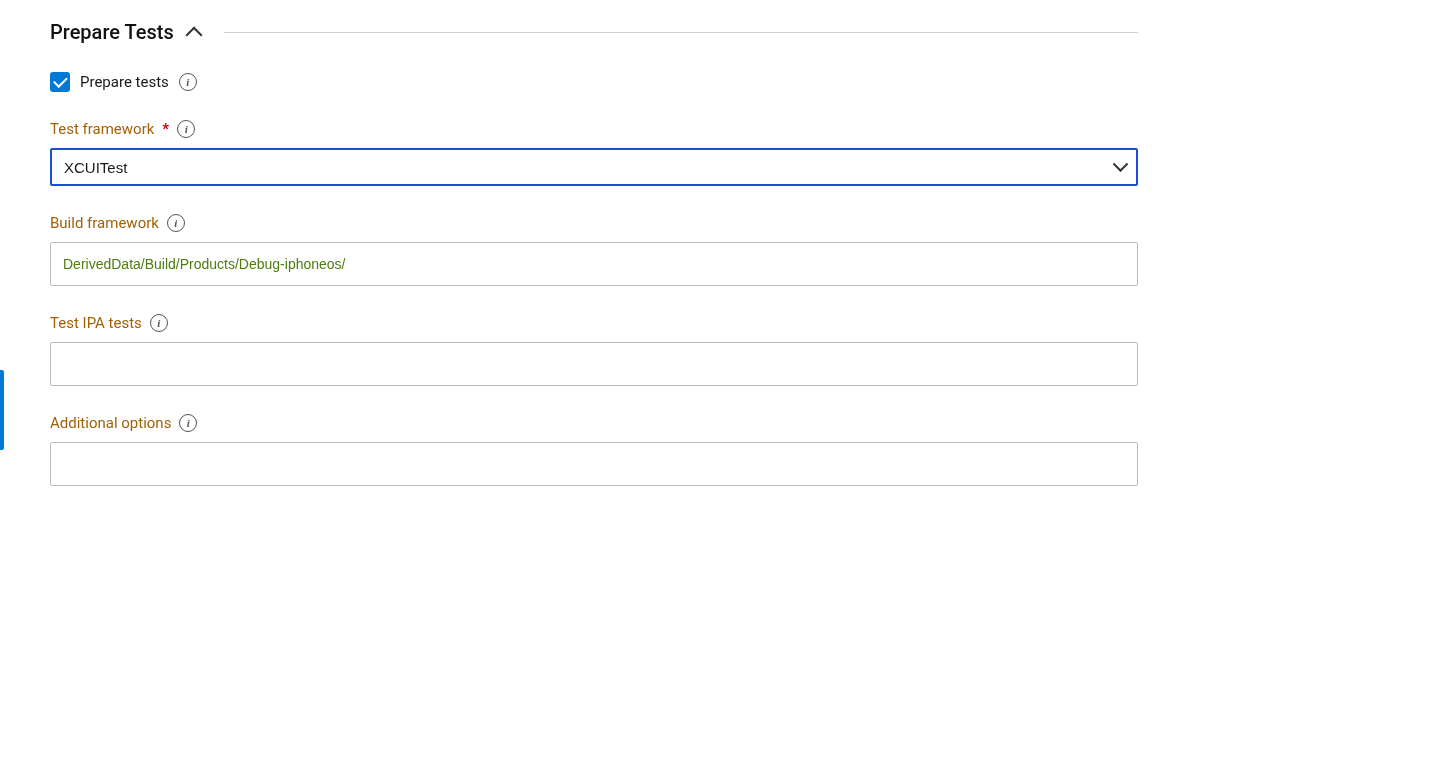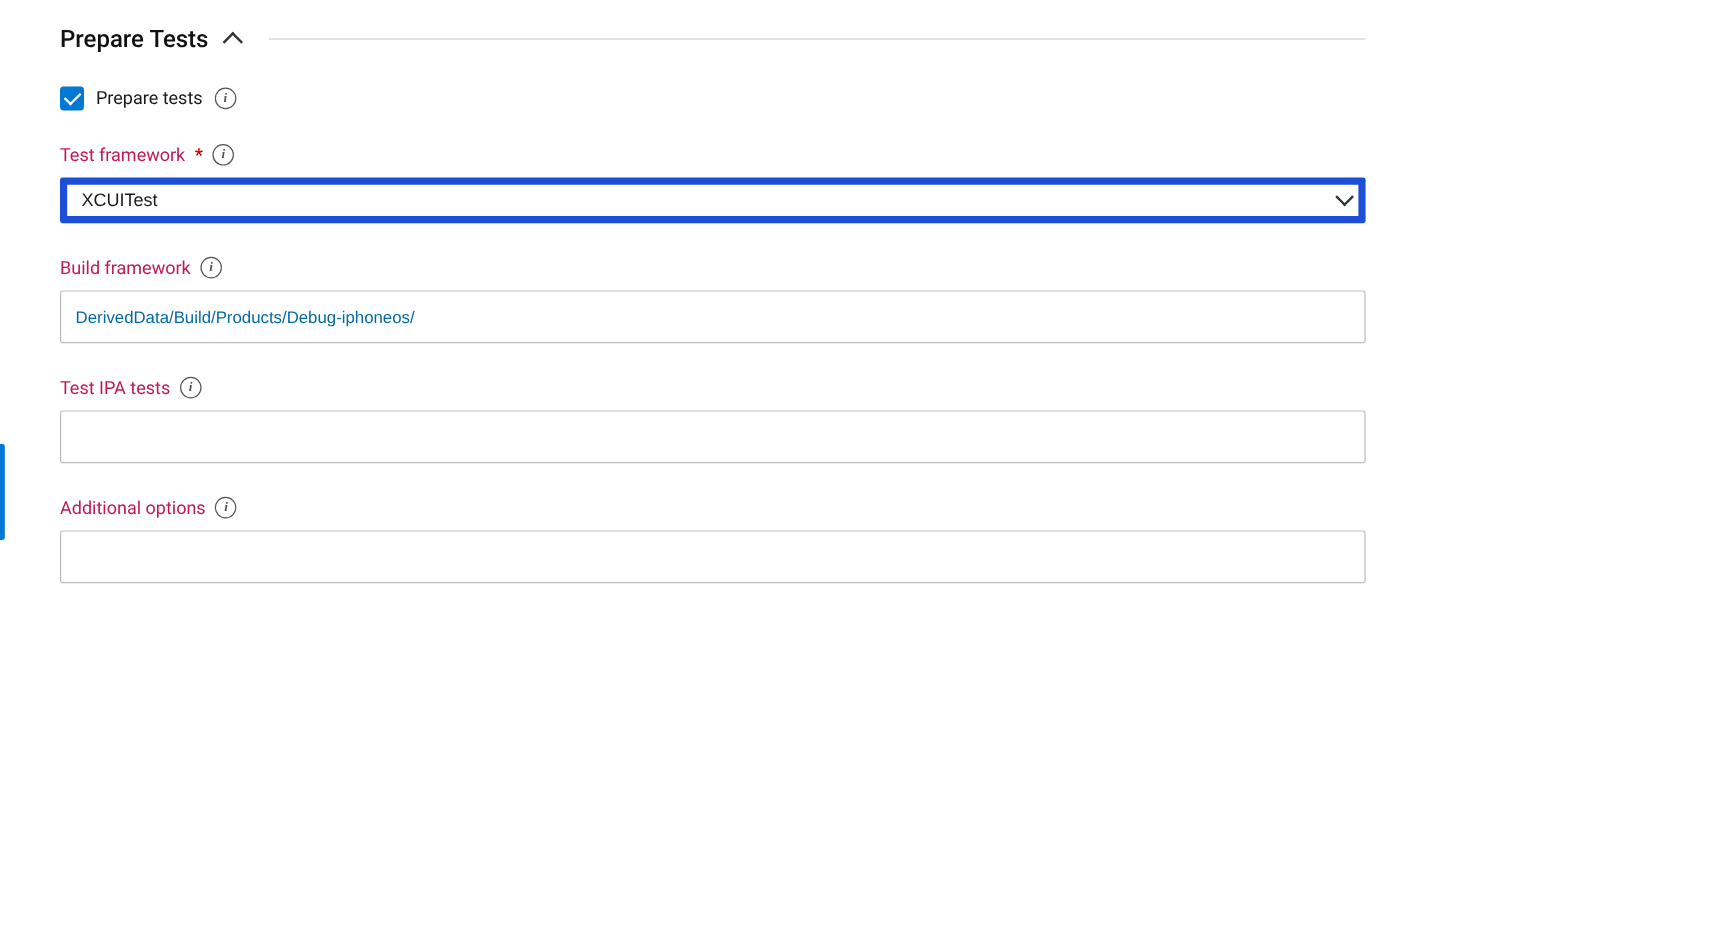--- a/index.html
+++ b/index.html
@@ -83,21 +83,21 @@
     .field-label-row {
       display: flex;
       align-items: center;
       gap: 8px;
       margin-bottom: 10px;
     }
 
     .field-label {
       font-size: 15px;
       font-weight: 400;
-      color: #be185d;
+      color: #a16207;
     }
 
     .required-star {
       color: #c00;
       font-size: 15px;
       font-weight: 700;
     }
 
     
     .info-icon {
@@ -156,21 +156,21 @@
 
     
     .select-wrapper {
       position: relative;
       width: 100%;
     }
 
     .select-field {
       width: 100%;
       height: 38px;
-      border: 6px solid #1d4ed8;
+      border: 2px solid #1d4ed8;
       border-radius: 2px;
       padding: 0 36px 0 12px;
       font-size: 15px;
       color: #1a1a1a;
       background: #ffffff;
       appearance: none;
       -webkit-appearance: none;
       cursor: pointer;
       outline: none;
     }
@@ -195,21 +195,21 @@
     }
 
     
     .text-input {
       width: 100%;
       height: 44px;
       border: 1px solid #bbb;
       border-radius: 2px;
       padding: 0 12px;
       font-size: 14px;
-      color: #0369a1;
+      color: #4d7c0f;
       background: #ffffff;
       outline: none;
     }
 
     .text-input.empty-value {
       color: #999;
     }
   </style>
 </head>
 <body>

